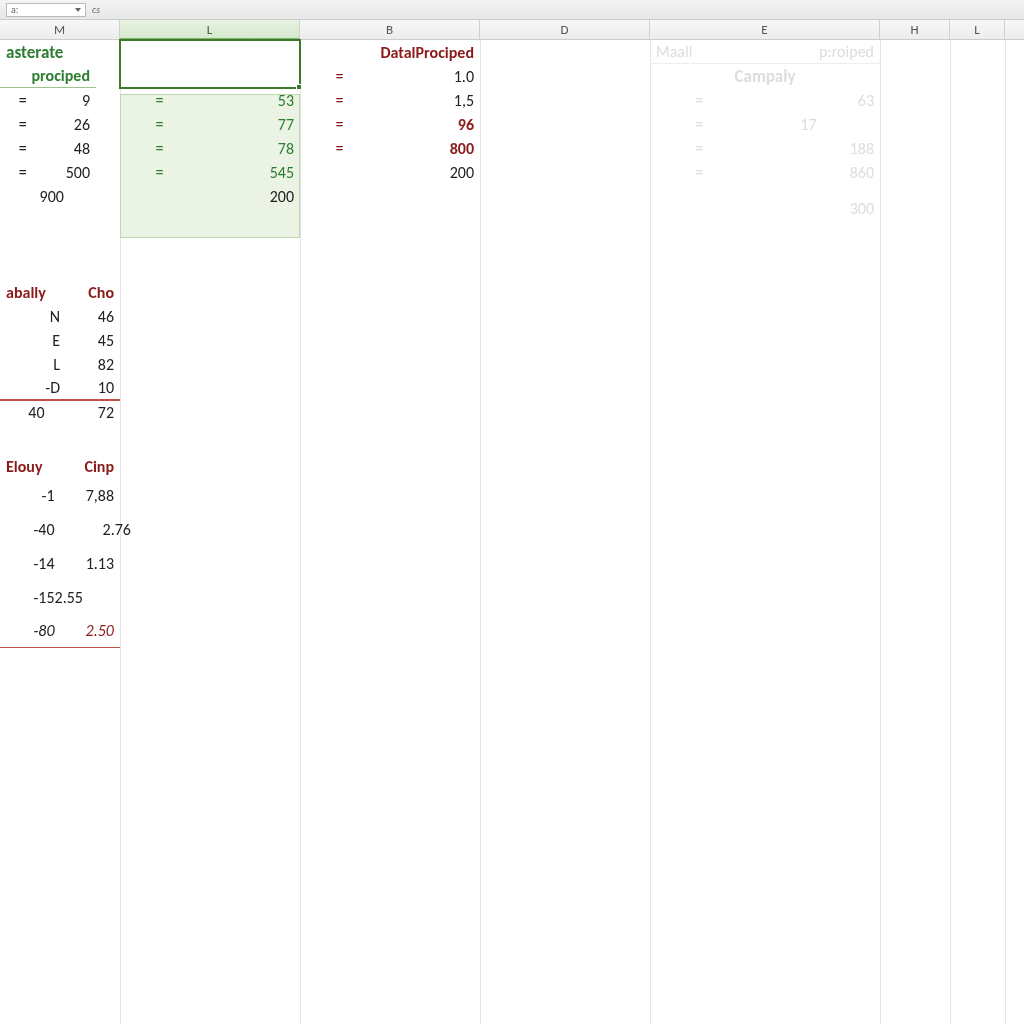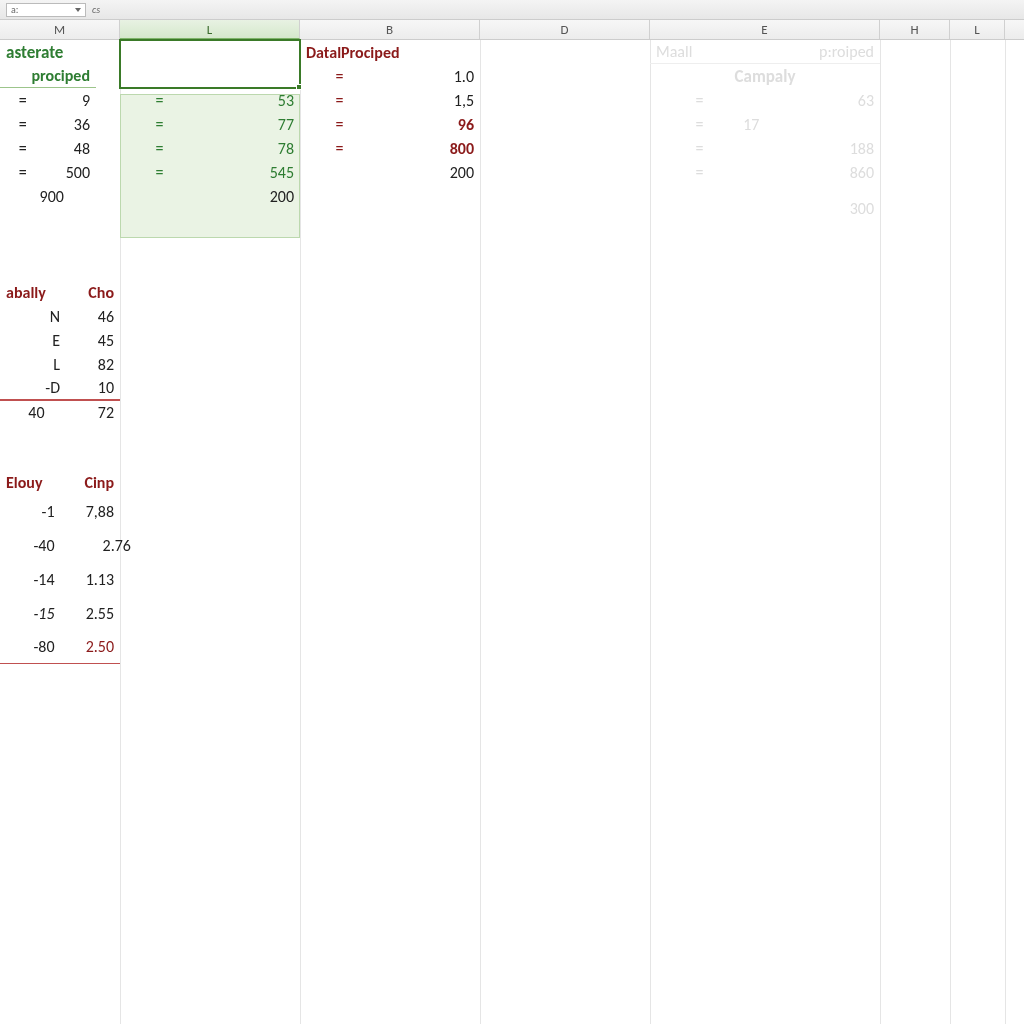--- a/index.html
+++ b/index.html
@@ -145,21 +145,21 @@
   <div class="block" style="left:0;top:0;width:96px;">
     <div class="cell l green-b hdr">asterate</div>
     <div class="cell r green-b" style="border-bottom:1px solid #9cc58b;">prociped</div>
     <div id="colMRows">
         <div class="cell" style="justify-content: space-between;">
           <span style="width: 40%; text-align: center;">=</span>
           <span style="width: 60%; text-align: right;">9</span>
         </div>
         <div class="cell" style="justify-content: space-between;">
           <span style="width: 40%; text-align: center;">=</span>
-          <span style="width: 60%; text-align: right;">36</span>
+          <span style="width: 60%; text-align: right;">26</span>
         </div>
         <div class="cell" style="justify-content: space-between;">
           <span style="width: 40%; text-align: center;">=</span>
           <span style="width: 60%; text-align: right;">48</span>
         </div>
         <div class="cell" style="justify-content: space-between;">
           <span style="width: 40%; text-align: center;">=</span>
           <span style="width: 60%; text-align: right;">500</span>
         </div>
         <div class="cell" style="justify-content: space-between;">
@@ -190,21 +190,21 @@
           <span style="width: 60%; text-align: right;">545</span>
         </div>
         <div class="cell" style="justify-content: space-between;">
           <span style="width: 40%; text-align: center;"></span>
           <span style="width: 60%; text-align: right;">200</span>
         </div>
       </div>
   </div>
 
   <div class="block" style="left:300px;top:0;width:180px;">
-    <div class="cell" style="justify-content:flex-start;">
+    <div class="cell" style="justify-content:flex-end;">
       <span class="darkred-b">Datal</span>
       <span class="darkred-b">Prociped</span>
     </div>
     <div id="colBRows">
         <div class="cell" style="justify-content: space-between;">
           <span class="darkred" style="width: 40%; text-align: center;">=</span>
           <span style="width: 60%; text-align: right;">1.0</span>
         </div>
         <div class="cell" style="justify-content: space-between;">
           <span class="darkred" style="width: 40%; text-align: center;">=</span>
@@ -231,21 +231,21 @@
       <span class="faded">p:roiped</span>
     </div>
     <div class="cell c faded-b hdr">Campaly</div>
     <div id="colERows">
         <div class="cell" style="justify-content: space-between;">
           <span class="faded" style="width: 40%; text-align: center;">=</span>
           <span class="faded" style="width: 60%; text-align: right;">63</span>
         </div>
         <div class="cell" style="justify-content: space-between;">
           <span class="faded" style="width: 40%; text-align: center;">=</span>
-          <span class="faded" style="width: 60%; text-align: left;">17</span>
+          <span class="faded" style="width: 60%; text-align: center;">17</span>
         </div>
         <div class="cell" style="justify-content: space-between;">
           <span class="faded" style="width: 40%; text-align: center;">=</span>
           <span class="faded" style="width: 60%; text-align: right;">188</span>
         </div>
         <div class="cell" style="justify-content: space-between;">
           <span class="faded" style="width: 40%; text-align: center;">=</span>
           <span class="faded" style="width: 60%; text-align: right;">860</span>
         </div>
         <div class="cell" style="justify-content: space-between;">
@@ -280,42 +280,42 @@
           <span style="width: 50%; text-align: right;">-D</span>
           <span style="width: 50%; text-align: right;">10</span>
         </div>
       </div>
     <div class="cell bordertop-red" style="justify-content:space-between;gap:31px;">
       <span style="width:50%;text-align:right;">40</span>
       <span style="width:50%;text-align:right;">72</span>
     </div>
   </div>
 
-  <div class="block" style="left:0;top:430px;width:120px;">
+  <div class="block" style="left:0;top:414px;width:120px;">
     <div class="cell" style="justify-content:space-between;">
       <span class="darkred-b">Elouy</span>
       <span class="darkred-b">Cinp</span>
     </div>
     <div id="block3Rows">
         <div class="cell" style="justify-content: space-between; height: 34px;">
           <span style="width: 45%; text-align: right;">-1</span>
           <span style="width: 55%; text-align: right;">7,88</span>
         </div>
         <div class="cell" style="justify-content: space-between; height: 34px;">
           <span style="width: 45%; text-align: right;">-40</span>
           <span style="width: 55%; text-align: right; padding-left: 48px;">2.76</span>
         </div>
         <div class="cell" style="justify-content: space-between; height: 34px;">
           <span style="width: 45%; text-align: right;">-14</span>
           <span style="width: 55%; text-align: right;">1.13</span>
         </div>
         <div class="cell" style="justify-content: space-between; height: 34px;">
-          <span style="width: 45%; text-align: right; font-style: italic;">-15</span>
-          <span style="width: 55%; text-align: right;">2.55</span>
-        </div>
-        <div class="cell borderbot-red" style="justify-content: space-between; height: 34px;">
+          <span style="width: 45%; text-align: right;">-15</span>
+          <span style="width: 55%; text-align: left;">2.55</span>
+        </div>
+        <div class="cell borderbot-red" style="height: 34px; font-style: italic;">
           <span style="width: 45%; text-align: right;">-80</span>
           <span class="darkred" style="width: 55%; text-align: right; padding-left: 16px;">2.50</span>
         </div>
       </div>
   </div>
 
 </div>
 
 </body></html>

